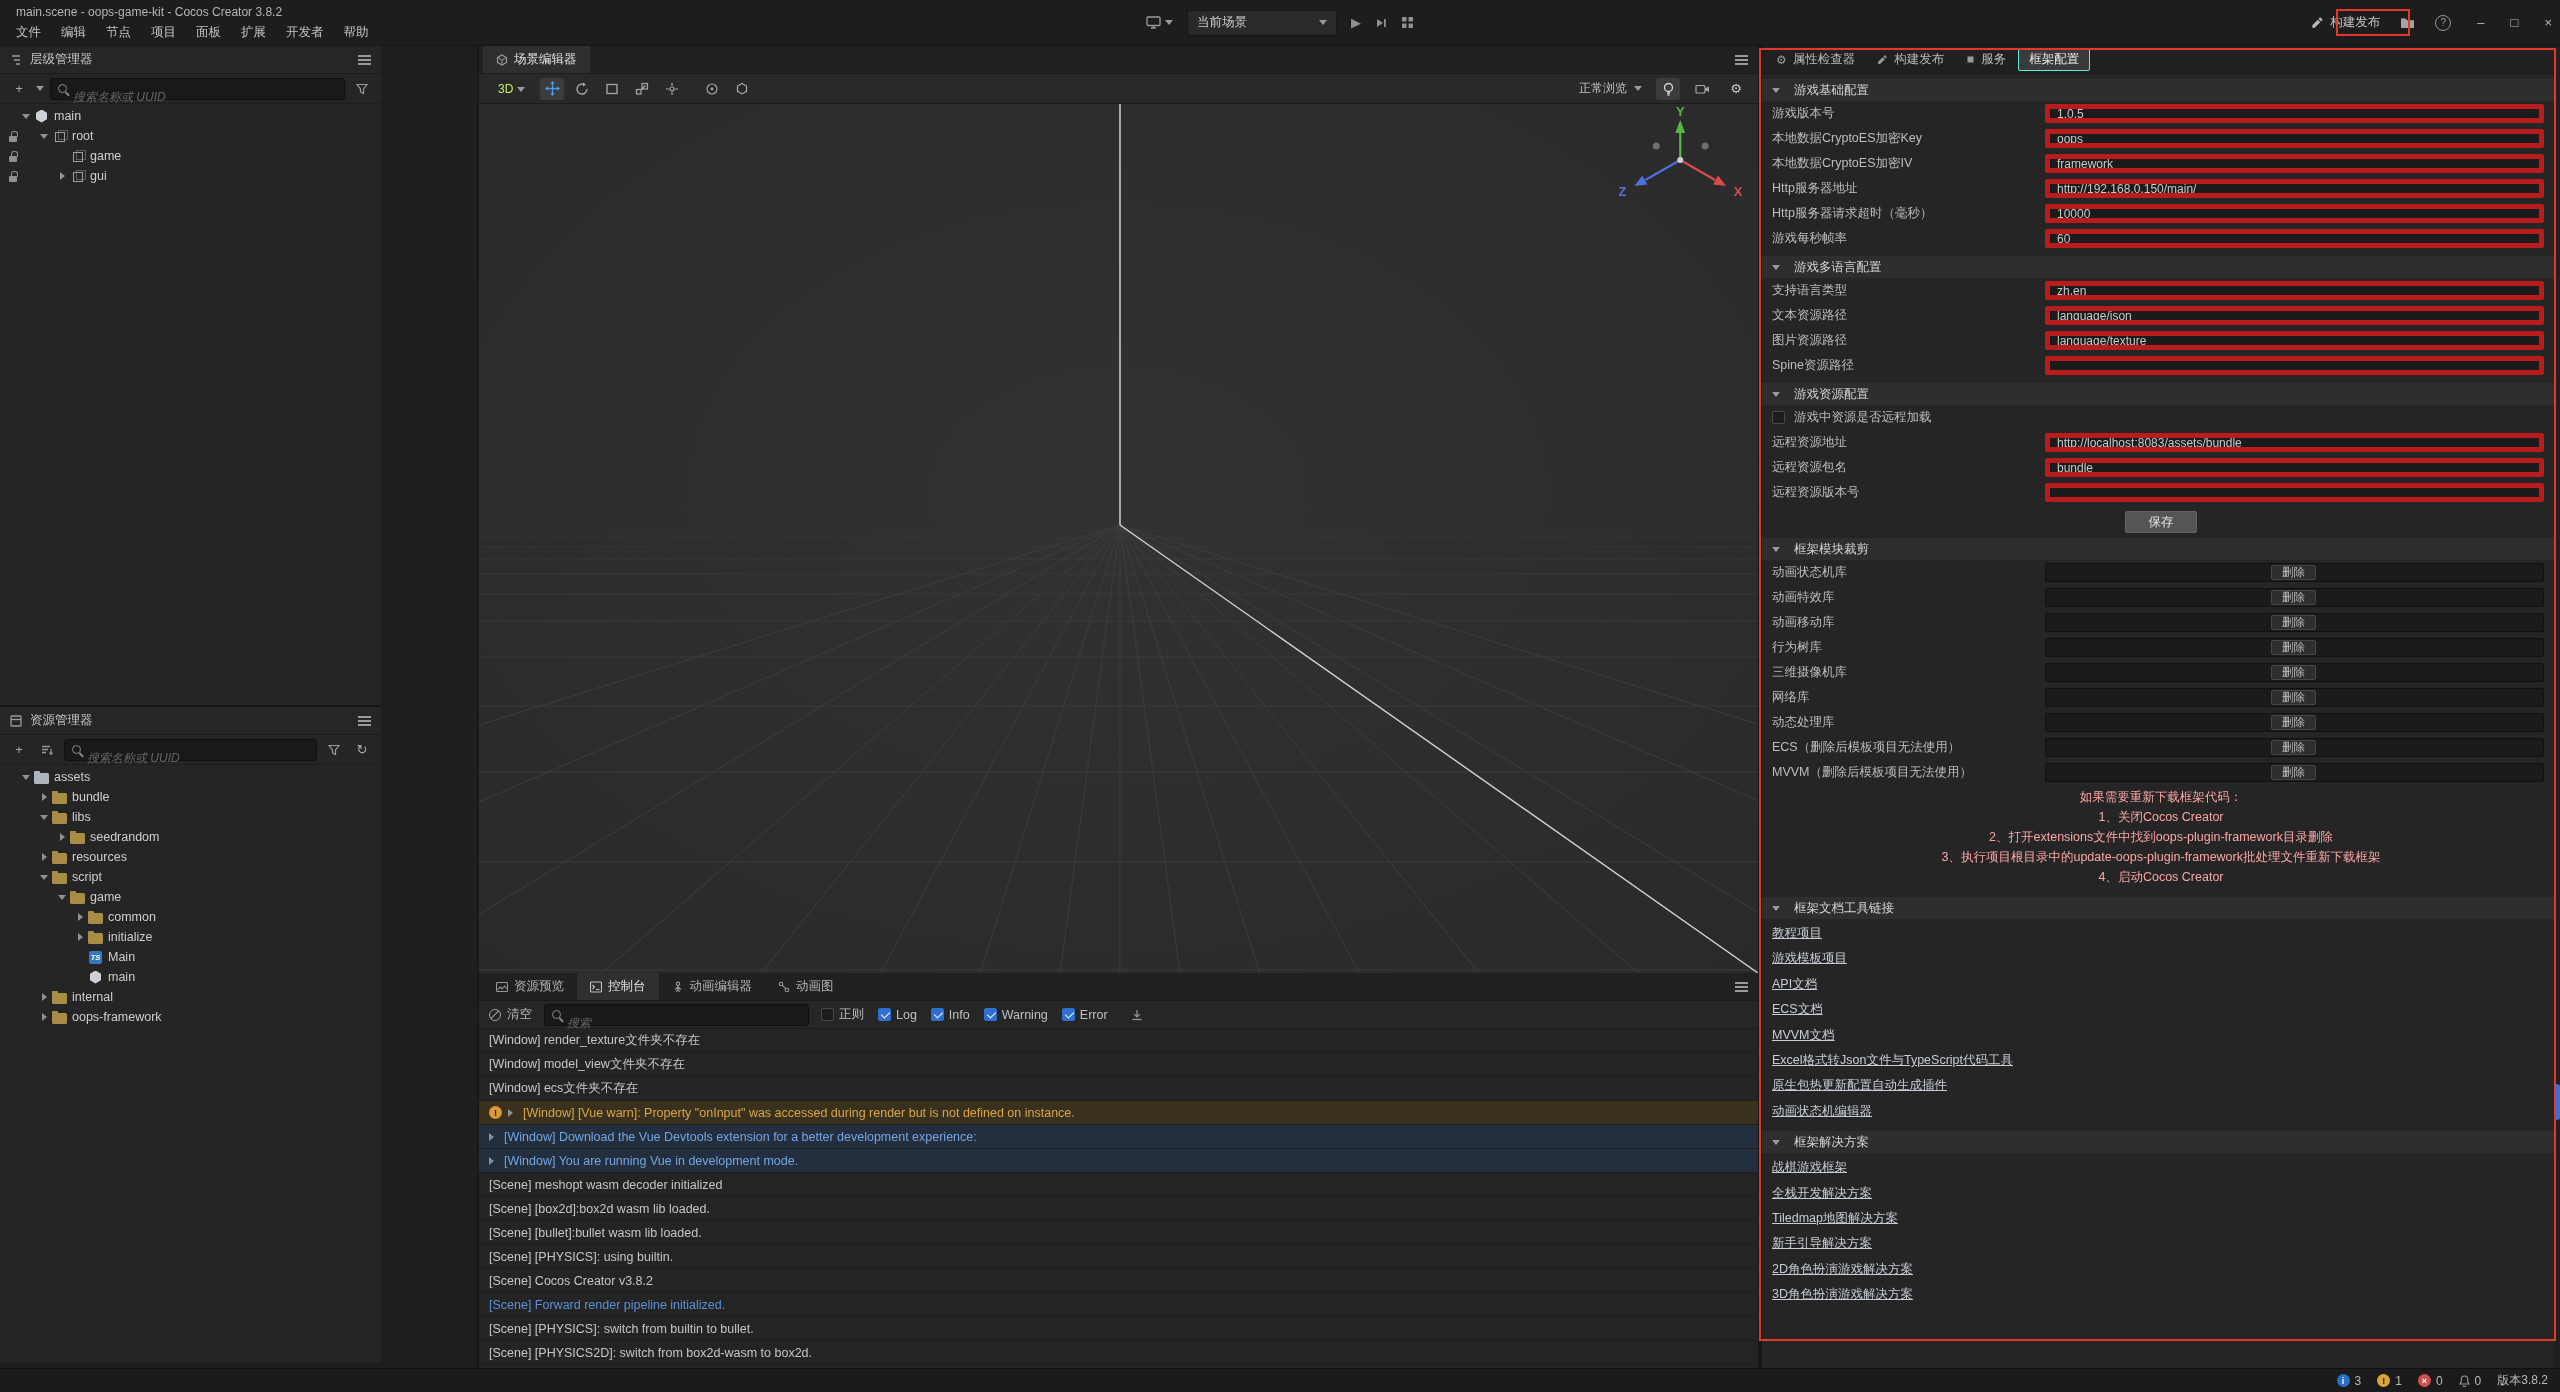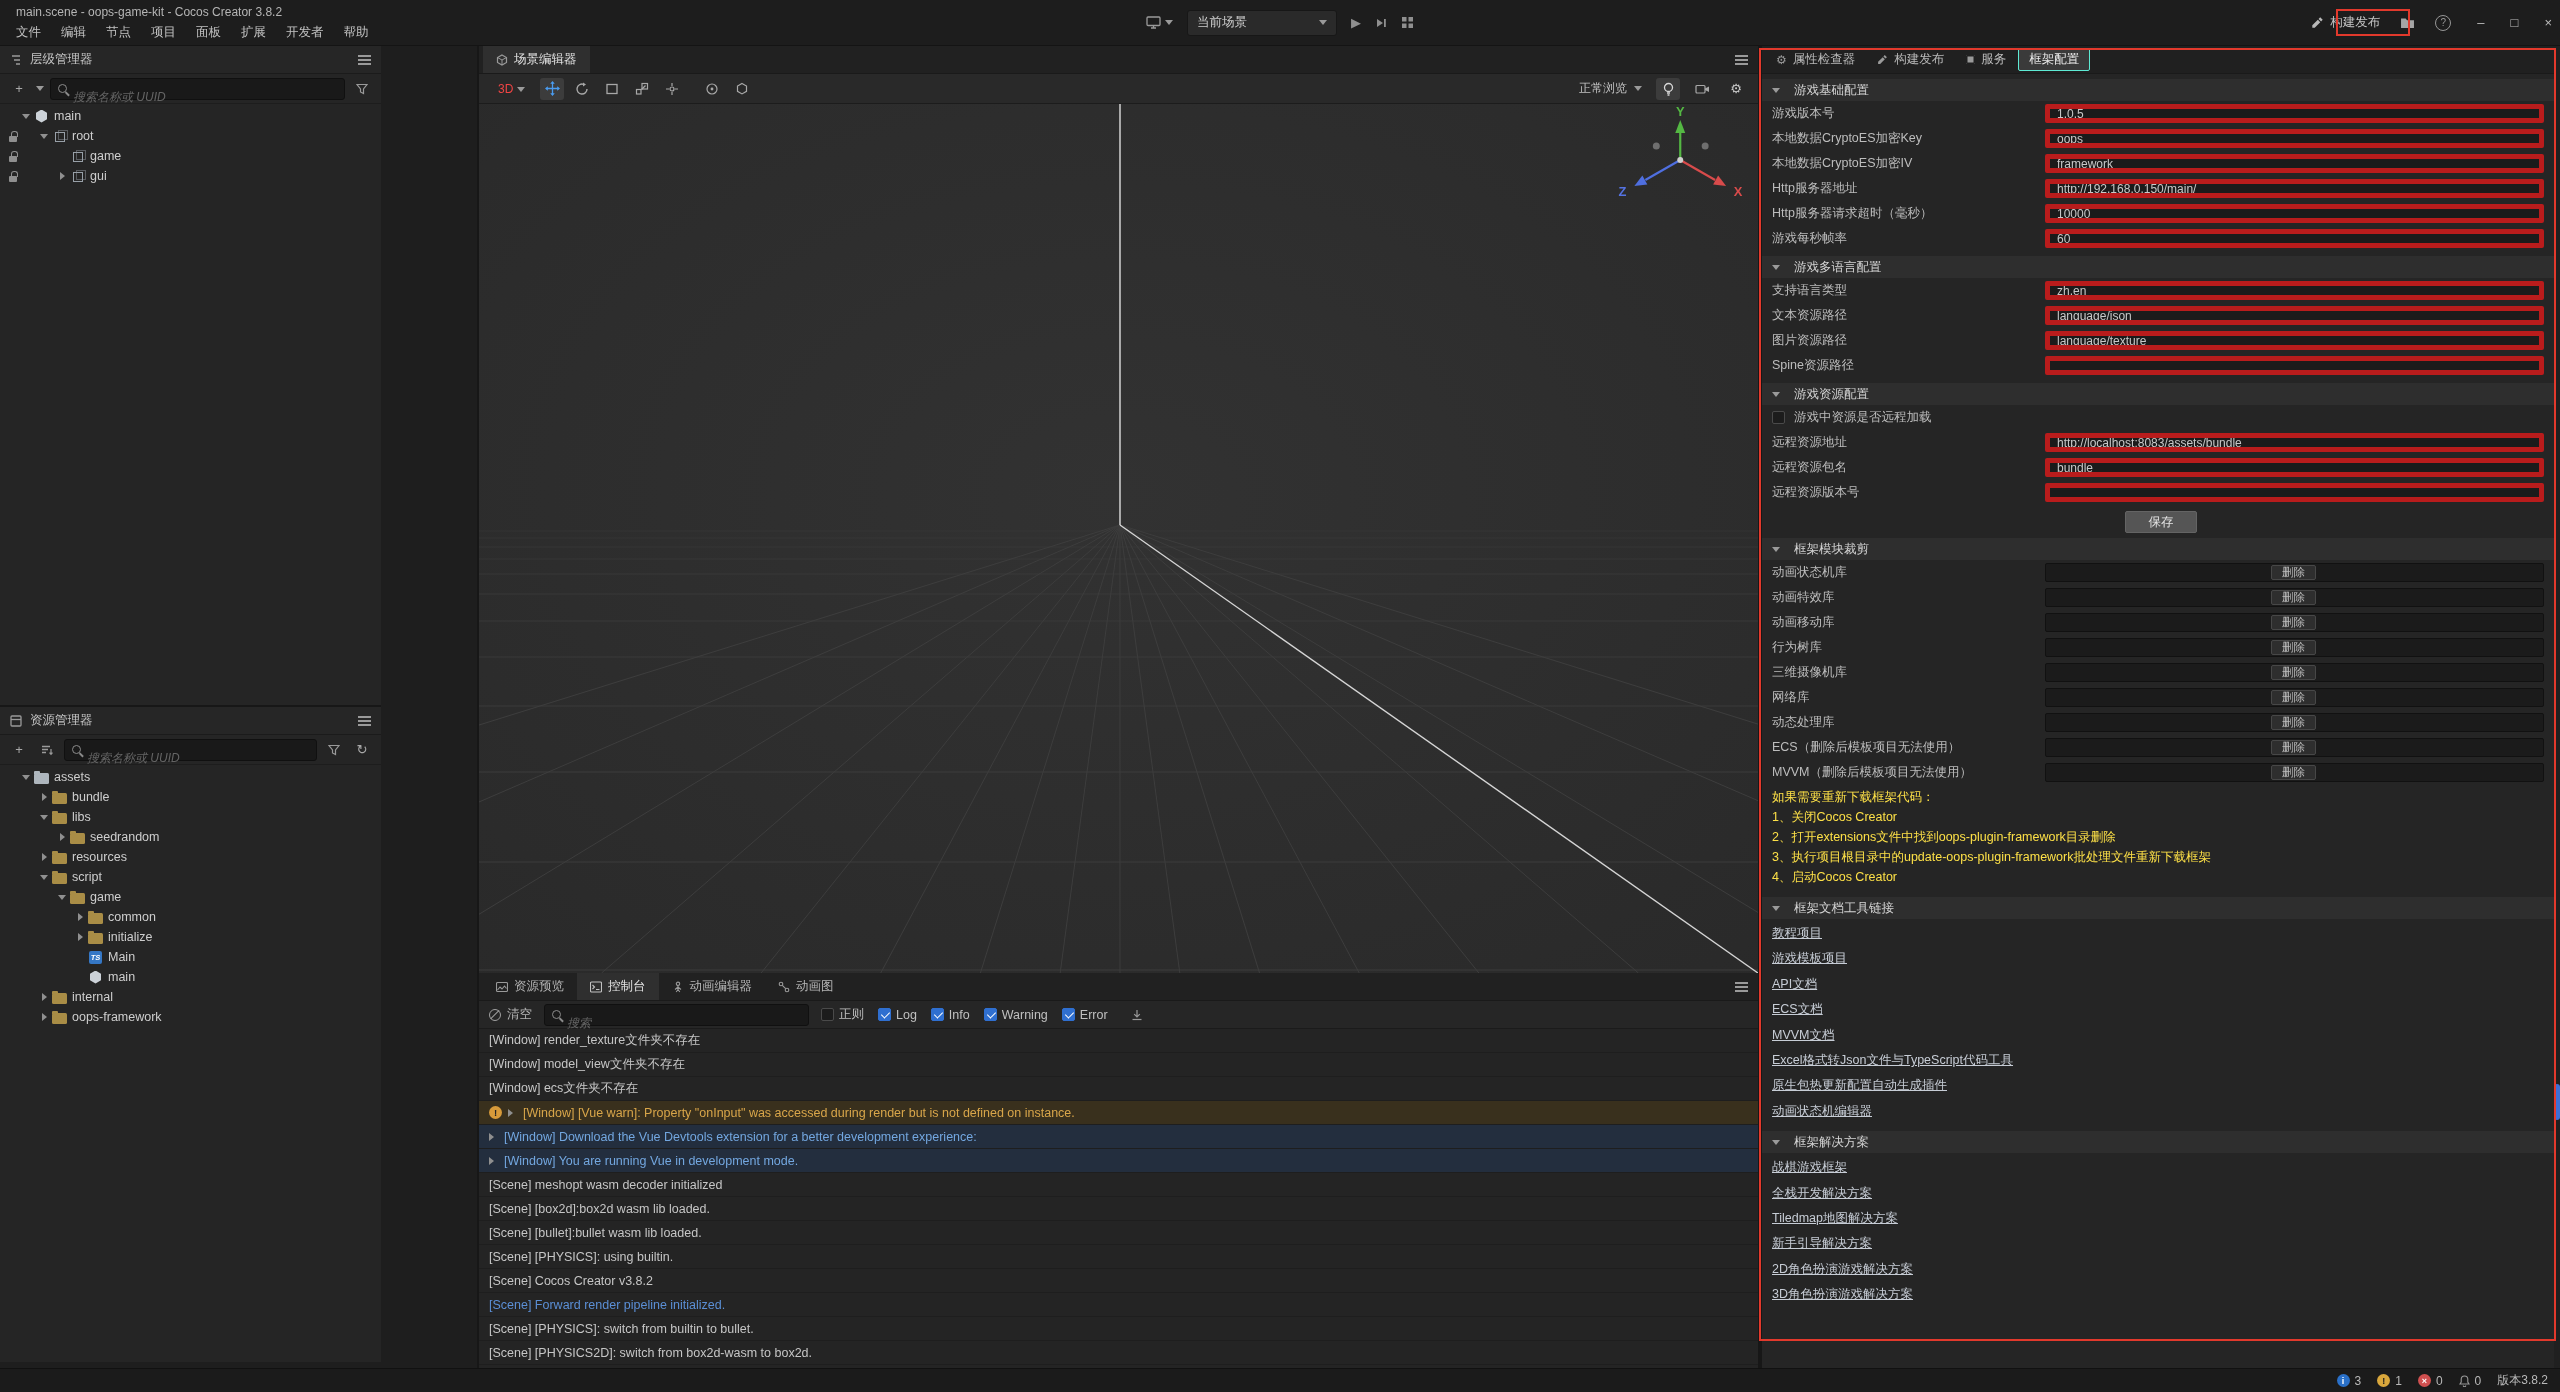--- a/index.html
+++ b/index.html
@@ -61,21 +61,21 @@
   .badge { position:absolute; inset:0; display:flex; align-items:center; justify-content:center; font-size:7.5px; font-weight:bold; color:#fff; z-index:1; }
 
   
   #centercol { position:absolute; top:46px; left:477px; width:1283px; bottom:24px; border-left:2px solid #171717; border-right:2px solid #171717; background:#252525; }
   #scene-panel { position:absolute; top:0; left:0; right:0; height:927px; }
   .tabstrip { height:28px; background:#212121; border-bottom:1px solid #1a1a1a; display:flex; align-items:stretch; padding-left:4px; }
   .ptab { display:flex; align-items:center; gap:6px; padding:0 13px; font-size:12.5px; color:#b5b5b5; }
   .ptab.active { background:#2f2f2f; color:#e3e3e3; }
   .tabstrip .hamburger { align-self:center; margin-right:10px; }
   .scene-toolbar { height:30px; background:#292929; border-bottom:1px solid #1c1c1c; display:flex; align-items:center; gap:6px; padding:0 10px; }
-  .mode-btn { font-size:12px; color:#ef4444; padding:2px 9px; display:flex; align-items:flex-end; gap:4px; }
+  .mode-btn { font-size:12px; color:#bef264; padding:2px 9px; display:flex; align-items:flex-end; gap:4px; }
   .stool { width:24px; height:22px; display:flex; align-items:center; justify-content:center; border-radius:3px; }
   .stool.active { background:#3c3c3c; }
   .scene-toolbar .right { margin-left:auto; display:flex; align-items:center; gap:10px; }
   .view-select { display:flex; align-items:center; gap:7px; font-size:12px; color:#c0c0c0; padding:0 4px; }
   #viewport { position:absolute; top:58px; left:0; right:0; bottom:0; background:#2c2c2c; }
   #viewport svg { width:100%; height:100%; }
 
   
   #console-panel { position:absolute; top:927px; left:0; right:0; bottom:0; background:#242424; }
   .console-toolbar { height:28px; background:#262626; border-bottom:1px solid #1b1b1b; display:flex; align-items:center; gap:12px; padding:0 10px; }
@@ -106,21 +106,21 @@
   #ipanel-body { position:absolute; top:28px; left:0; right:0; bottom:0; overflow:hidden; }
   .section-h { height:22px; margin-top:5px; background:#2e2e2e; display:flex; align-items:center; gap:14px; padding:0 10px; font-size:12.5px; color:#d4d4d4; }
   .sec-caret { width:0; height:0; border:4px solid transparent; border-top:5px solid #9a9a9a; margin-top:4px; }
   .crow { height:25px; display:flex; align-items:center; gap:8px; padding:0 16px 0 10px; }
   .clabel { width:265px; flex:none; font-size:12.5px; color:#bdbdbd; white-space:nowrap; overflow:hidden; }
   .cinput { flex:1; height:19px; background:#1b1b1b; border:5px solid #b91c1c; border-radius:2px; font-size:12px; color:#c9c9c9; display:flex; align-items:center; padding:0 7px; white-space:nowrap; overflow:hidden; }
   .cbar { flex:1; height:19px; background:#1b1b1b; border:1px solid #111; border-radius:2px; position:relative; }
   .del-btn { position:absolute; left:225px; top:1px; height:15px; padding:0 10px; background:#2e2e2e; border:1px solid #474747; border-radius:2px; color:#bdbdbd; font-size:11.5px; line-height:13px; font-family:inherit; }
   .chk-row { height:25px; display:flex; align-items:center; gap:9px; padding:0 10px; font-size:12.5px; color:#bdbdbd; }
   .save-btn { display:block; margin:6px auto 3px; width:72px; height:22px; background:#555; color:#e2e2e2; border:1px solid #646464; border-radius:2px; font-size:12.5px; font-family:inherit; }
-  .note-line { font-size:12.5px; color:#fde047; line-height:20px; padding:0 10px; white-space:nowrap; overflow:hidden; }
+  .note-line { font-size:12.5px; color:#fca5a5; line-height:20px; padding:0 10px; white-space:nowrap; overflow:hidden;text-align:center; }
   .links { padding:2px 0; }
   .doc-link { display:block; width:fit-content; margin:0 10px; line-height:25.4px; font-size:12.5px; color:#c7cdd6; text-decoration:underline; cursor:pointer; }
   .iscroll-track { position:absolute; right:0; top:0; bottom:0; width:6px; background:#202020; }
   .iscroll-thumb { position:absolute; right:0; top:1038px; width:6px; height:36px; background:#3e6fd6; border-radius:3px; }
 
   
   #statusbar { position:absolute; left:0; right:0; bottom:0; height:24px; background:#1b1b1b; border-top:1px solid #111;
                display:flex; align-items:center; justify-content:flex-end; gap:16px; padding:0 12px; font-size:12px; color:#b9b9b9; }
   .sb-badge { display:flex; align-items:center; gap:5px; }
   .sb-dot { width:13px; height:13px; border-radius:50%; display:inline-flex; align-items:center; justify-content:center; font-size:9px; font-weight:bold; color:#fff; }

